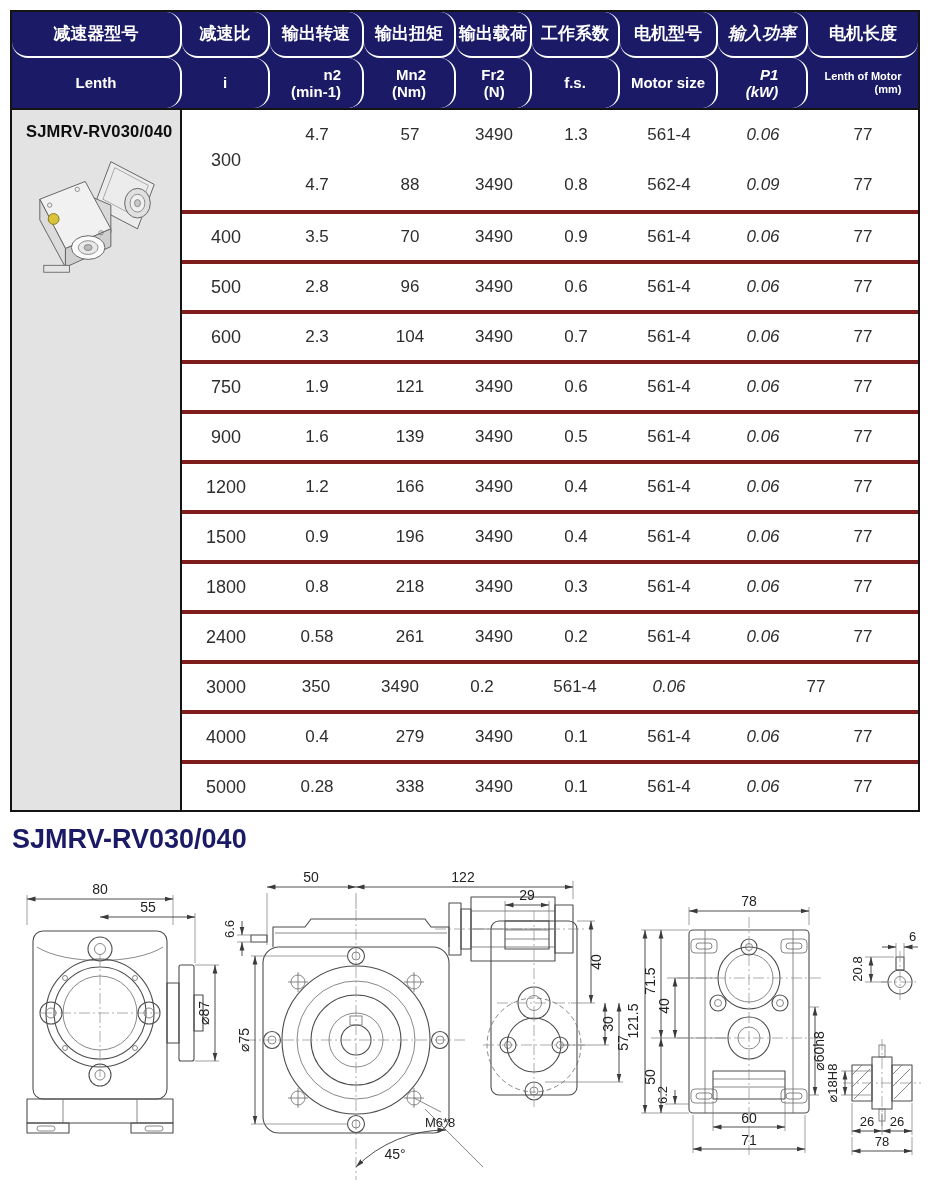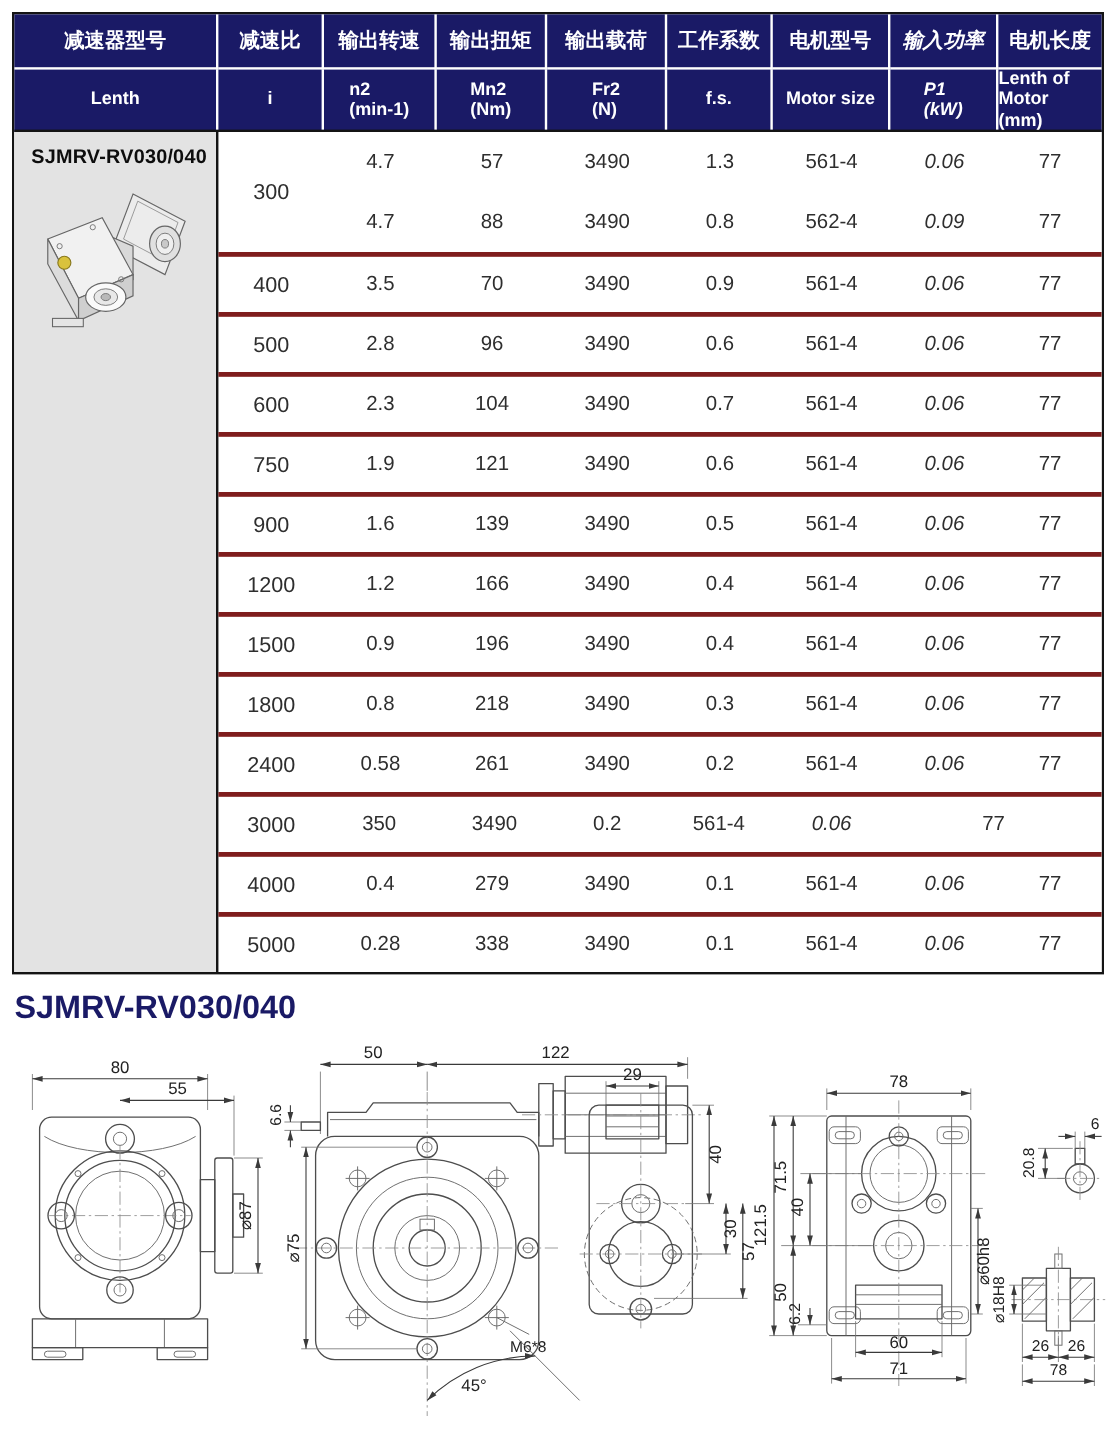--- a/index.html
+++ b/index.html
@@ -4,30 +4,30 @@
 <style>
   * { box-sizing: border-box; margin: 0; padding: 0; }
   html,body { width: 930px; background: #fff; font-family: "Liberation Sans", sans-serif; }
   body { height: 1195px; overflow: hidden; }
 
   
   .spec-table { width: 910px; margin: 10px 0 0 10px; border: 2px solid #141414; }
   .thead { background: #1a1a66; border-bottom: 2px solid #141414; }
   .hrow { display: flex; }
   .hcell { color: #fff; font-weight: bold; display: flex; align-items: center; justify-content: center;
-           text-align: left; border-right: 2px solid #fff; white-space: pre-line; line-height: 1.15; }
+           text-align: right; border-right: 2px solid #fff; white-space: pre-line; line-height: 1.15; border-radius: 16px; }
   .hcell:last-child { border-right: none; }
   .hrow.cn .hcell { height: 46px; font-size: 17px; border-bottom: 2px solid #fff; }
   .hrow.en .hcell { height: 50px; font-size: 15px; }
-  .hrow.en .hcell.small { font-size: 15px; }
+  .hrow.en .hcell.small { font-size: 11px; }
   .w-type { width: 170px; }
   .w-i    { width: 88px; }
   .w-n2   { width: 94px; }
   .w-mn2  { width: 92px; }
-  .w-fr2  { width: 100px; }
+  .w-fr2  { width: 76px; }
   .w-fs   { width: 88px; }
   .w-motor{ width: 98px; }
   .w-p1   { width: 90px; font-style: italic; }
   .w-len  { flex: 1; }
 
   .tbody { display: flex; background: #fff; }
   .product-cell { width: 170px; background: #e3e3e3; border-right: 2px solid #141414; padding: 12px 4px 0 14px; }
   .product-label { font-weight: bold; font-size: 16.5px; color: #0d0d0d; letter-spacing: 0.2px; }
   .rows-col { flex: 1; display: flex; flex-direction: column; }
   .data-row { display: flex; height: 50px; }

